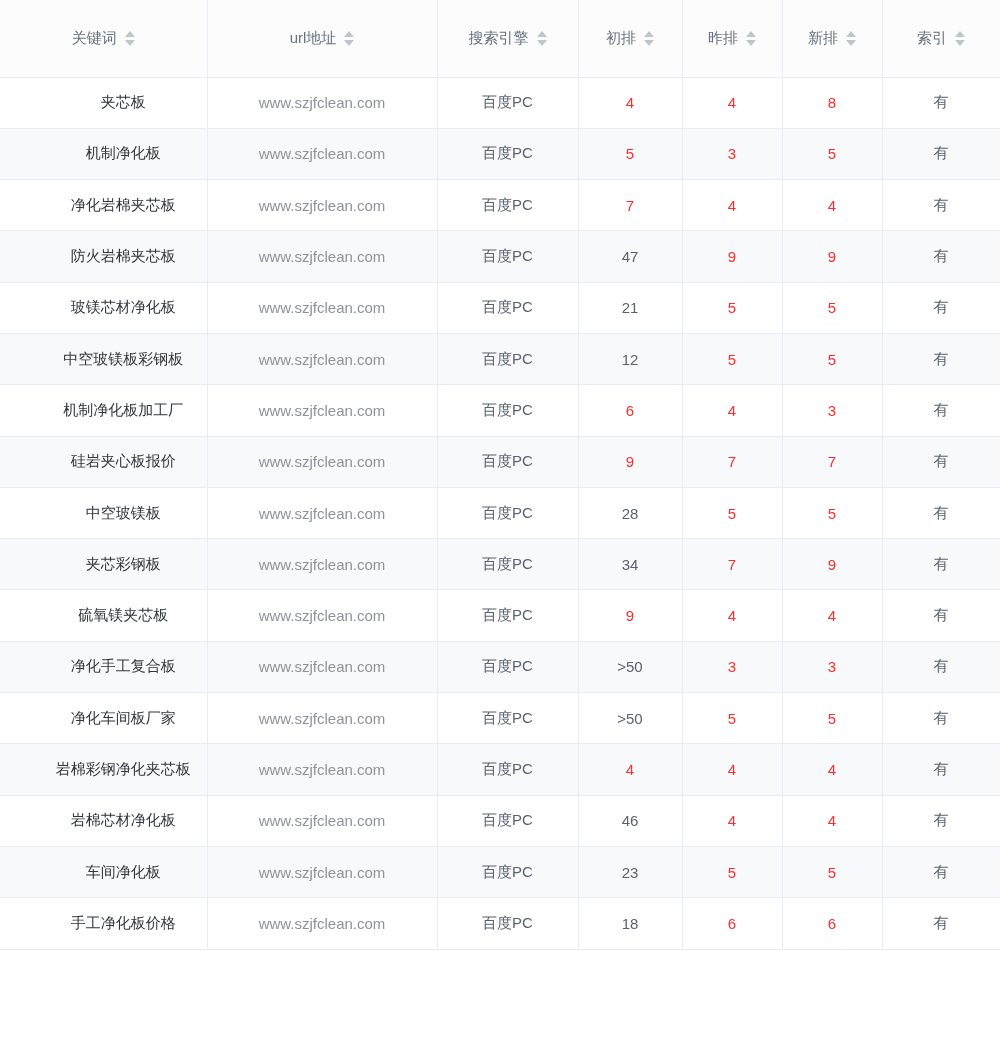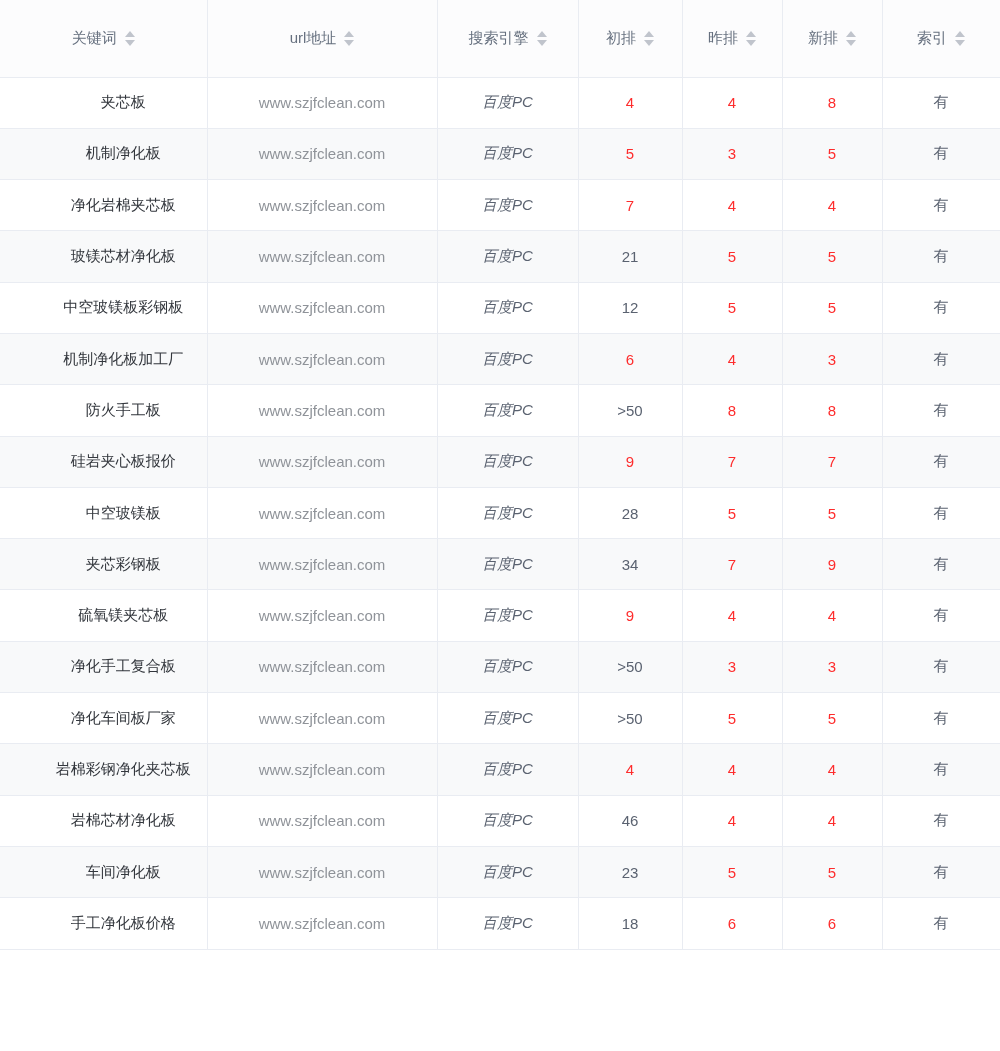--- a/index.html
+++ b/index.html
@@ -37,21 +37,21 @@
   th{
     font-weight:normal;
     font-size:15px;
     color:var(--header-text);
   }
   tbody tr{height:51.3px;background:#fff;}
   tbody tr:nth-child(even){background:var(--stripe);}
   td{font-size:15px;}
   td.c-keyword{color:var(--keyword);padding-left:44px;}
   td.c-url{color:var(--url);}
-  td.c-engine{color:var(--engine);font-style:italic;}
+  td.c-engine{color:var(--engine);}
   td.c-rank{color:var(--normal-rank);}
   td.c-rank.hot{color:var(--hot);}
   td.c-index{color:var(--engine);}
   .hcell{display:inline-flex;align-items:center;justify-content:center;}
   .caret-wrapper{
     display:inline-flex;
     flex-direction:column;
     align-items:center;
     gap:3px;
     margin-left:8px;
@@ -153,20 +153,29 @@
       <tr>
         <td class="c-keyword">净化岩棉夹芯板</td>
         <td class="c-url">www.szjfclean.com</td>
         <td class="c-engine">百度PC</td>
         <td class="c-rank hot">7</td>
         <td class="c-rank hot">4</td>
         <td class="c-rank hot">4</td>
         <td class="c-index">有</td>
       </tr>
       <tr>
+        <td class="c-keyword">防火岩棉夹芯板</td>
+        <td class="c-url">www.szjfclean.com</td>
+        <td class="c-engine">百度PC</td>
+        <td class="c-rank">47</td>
+        <td class="c-rank hot">9</td>
+        <td class="c-rank hot">9</td>
+        <td class="c-index">有</td>
+      </tr>
+      <tr>
         <td class="c-keyword">玻镁芯材净化板</td>
         <td class="c-url">www.szjfclean.com</td>
         <td class="c-engine">百度PC</td>
         <td class="c-rank">21</td>
         <td class="c-rank hot">5</td>
         <td class="c-rank hot">5</td>
         <td class="c-index">有</td>
       </tr>
       <tr>
         <td class="c-keyword">中空玻镁板彩钢板</td>
@@ -177,29 +186,20 @@
         <td class="c-rank hot">5</td>
         <td class="c-index">有</td>
       </tr>
       <tr>
         <td class="c-keyword">机制净化板加工厂</td>
         <td class="c-url">www.szjfclean.com</td>
         <td class="c-engine">百度PC</td>
         <td class="c-rank hot">6</td>
         <td class="c-rank hot">4</td>
         <td class="c-rank hot">3</td>
-        <td class="c-index">有</td>
-      </tr>
-      <tr>
-        <td class="c-keyword">防火手工板</td>
-        <td class="c-url">www.szjfclean.com</td>
-        <td class="c-engine">百度PC</td>
-        <td class="c-rank">&gt;50</td>
-        <td class="c-rank hot">8</td>
-        <td class="c-rank hot">8</td>
         <td class="c-index">有</td>
       </tr>
       <tr>
         <td class="c-keyword">硅岩夹心板报价</td>
         <td class="c-url">www.szjfclean.com</td>
         <td class="c-engine">百度PC</td>
         <td class="c-rank hot">9</td>
         <td class="c-rank hot">7</td>
         <td class="c-rank hot">7</td>
         <td class="c-index">有</td>

